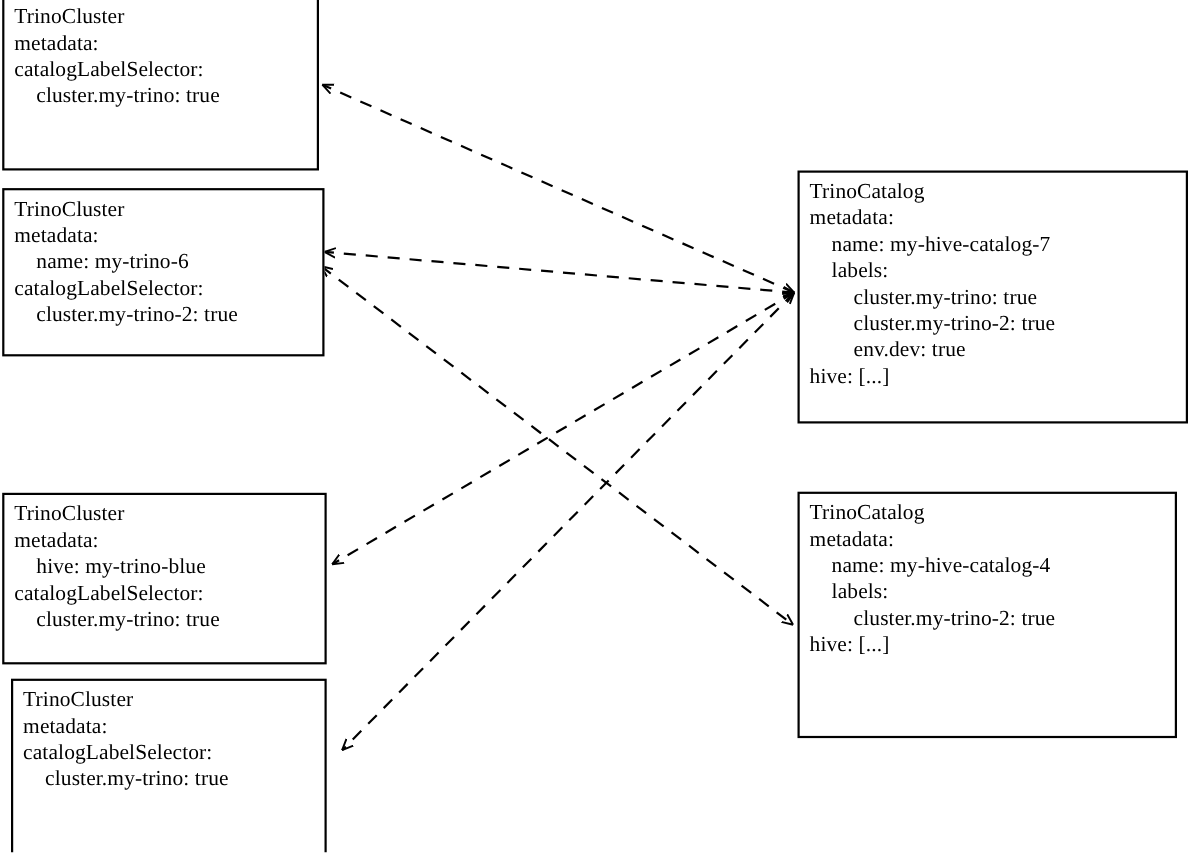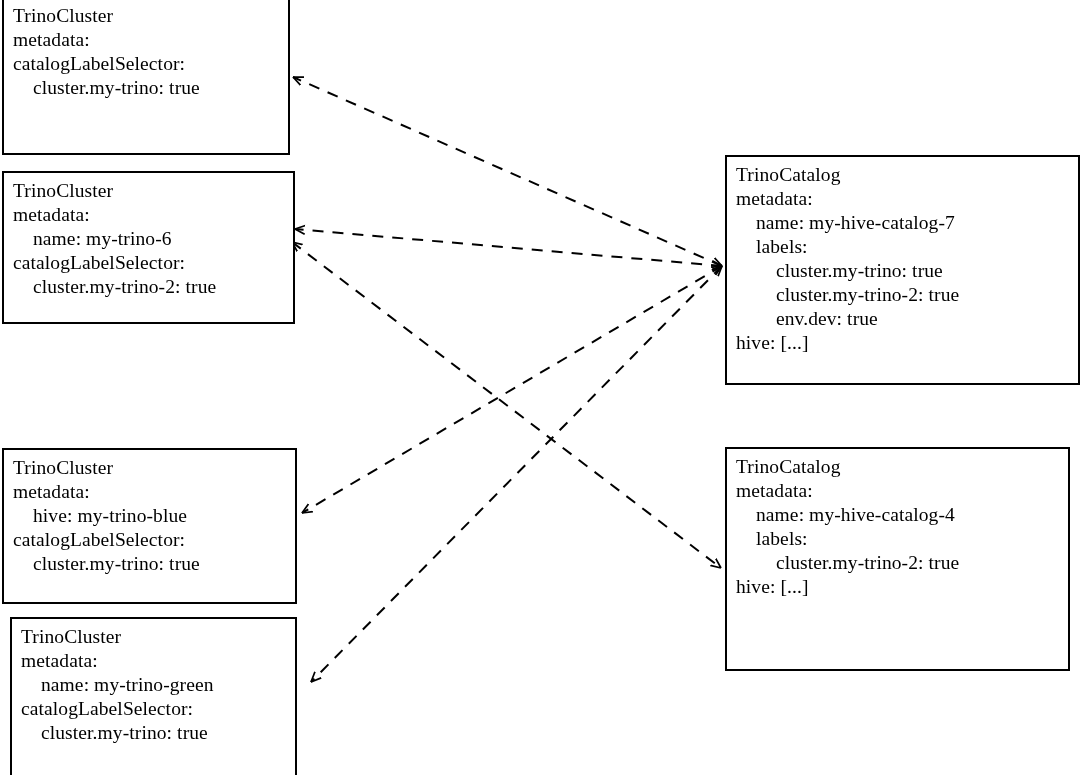--- a/index.html
+++ b/index.html
@@ -83,21 +83,20 @@
     <div class="line">TrinoCluster</div>
     <div class="line">metadata:</div>
     <div class="line ind1">hive: my-trino-blue</div>
     <div class="line">catalogLabelSelector:</div>
     <div class="line ind1">cluster.my-trino: true</div>
   </div>
 
   <div class="node" style="left:10px; top:617px; width:287px; height:162px;">
     <div class="line">TrinoCluster</div>
     <div class="line">metadata:</div>
-    <div class="line ind1">name: my-trino-green</div>
     <div class="line">catalogLabelSelector:</div>
     <div class="line ind1">cluster.my-trino: true</div>
   </div>
 
   <div class="node" style="left:725px; top:155px; width:355px; height:230px;">
     <div class="line">TrinoCatalog</div>
     <div class="line">metadata:</div>
     <div class="line ind1">name: my-hive-catalog-7</div>
     <div class="line ind1">labels:</div>
     <div class="line ind2">cluster.my-trino: true</div>

